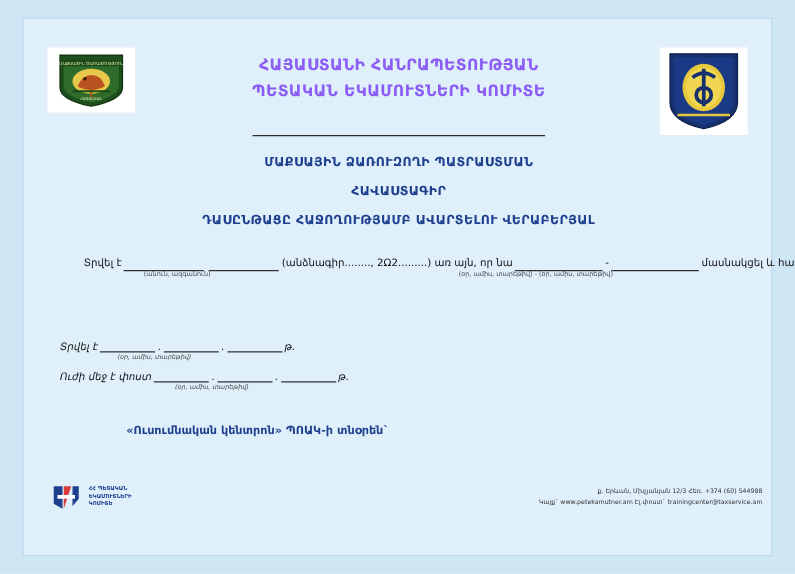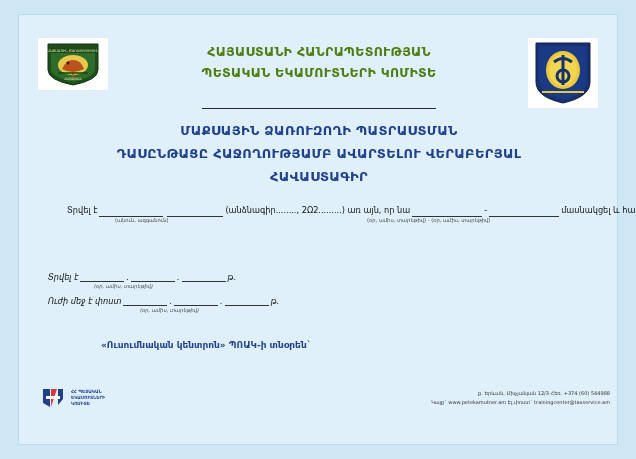--- a/index.html
+++ b/index.html
@@ -60,21 +60,21 @@
 
   
   .header-block {
     position: absolute;
     left: 100px;
     top: 26px;
     width: 400px;
     text-align: center;
   }
   .head-line {
-    color: #4d7c0f;
+    color: #8b5cf6;
     font-weight: bold;
     font-size: 12.5px;
     letter-spacing: 0.3px;
     line-height: 21px;
     white-space: nowrap;
   }
 
   .rule {
     position: absolute;
     left: 183px;
@@ -86,21 +86,21 @@
   .title-block {
     position: absolute;
     left: 60px;
     top: 104px;
     width: 480px;
     text-align: center;
   }
   .title-line {
     color: #1f3f8f;
     font-weight: bold;
-    font-size: 13px;
+    font-size: 10px;
     letter-spacing: 0.3px;
     line-height: 23px;
     white-space: nowrap;
   }
 
   
   .body-block {
     position: absolute;
     left: 48px;
     top: 188px;
@@ -248,22 +248,22 @@
 
     <div class="header-block">
       <div class="head-line">ՀԱՅԱՍՏԱՆԻ ՀԱՆՐԱՊԵՏՈՒԹՅԱՆ</div>
       <div class="head-line">ՊԵՏԱԿԱՆ ԵԿԱՄՈՒՏՆԵՐԻ ԿՈՄԻՏԵ</div>
     </div>
 
     <div class="rule"></div>
 
     <div class="title-block">
       <div class="title-line">ՄԱՔՍԱՅԻՆ ՁԱՌՈՒԶՈՂԻ ՊԱՏՐԱՍՏՄԱՆ</div>
+      <div class="title-line">ՀԱՎԱՍՏԱԳԻՐ</div>
       <div class="title-line">ԴԱՍԸՆԹԱՑԸ ՀԱՋՈՂՈՒԹՅԱՄԲ ԱՎԱՐՏԵԼՈՒ ՎԵՐԱԲԵՐՅԱԼ</div>
-      <div class="title-line">ՀԱՎԱՍՏԱԳԻՐ</div>
     </div>
 
     <div class="body-block">
       <div class="para">
         <span class="para-row"><span>Տրվել է</span><span class="fill w-long"></span><span class="fill w-mid"></span><span>(անձնագիր........, 2Ω2.........) առ այն, որ նա</span><span class="fill w-xl"></span>-<span class="fill w-xl"></span><span>մասնակցել և հաջողությամբ ավարտել</span></span>
         </div>
         <div class="caption-row">
           <span class="cap-abs" style="left:48px;">(անուն, ազգանուն)</span>
           <span class="cap-abs" style="left:300px;">(օր, ամիս, տարեթիվ) - (օր, ամիս, տարեթիվ)</span>
         </div>

